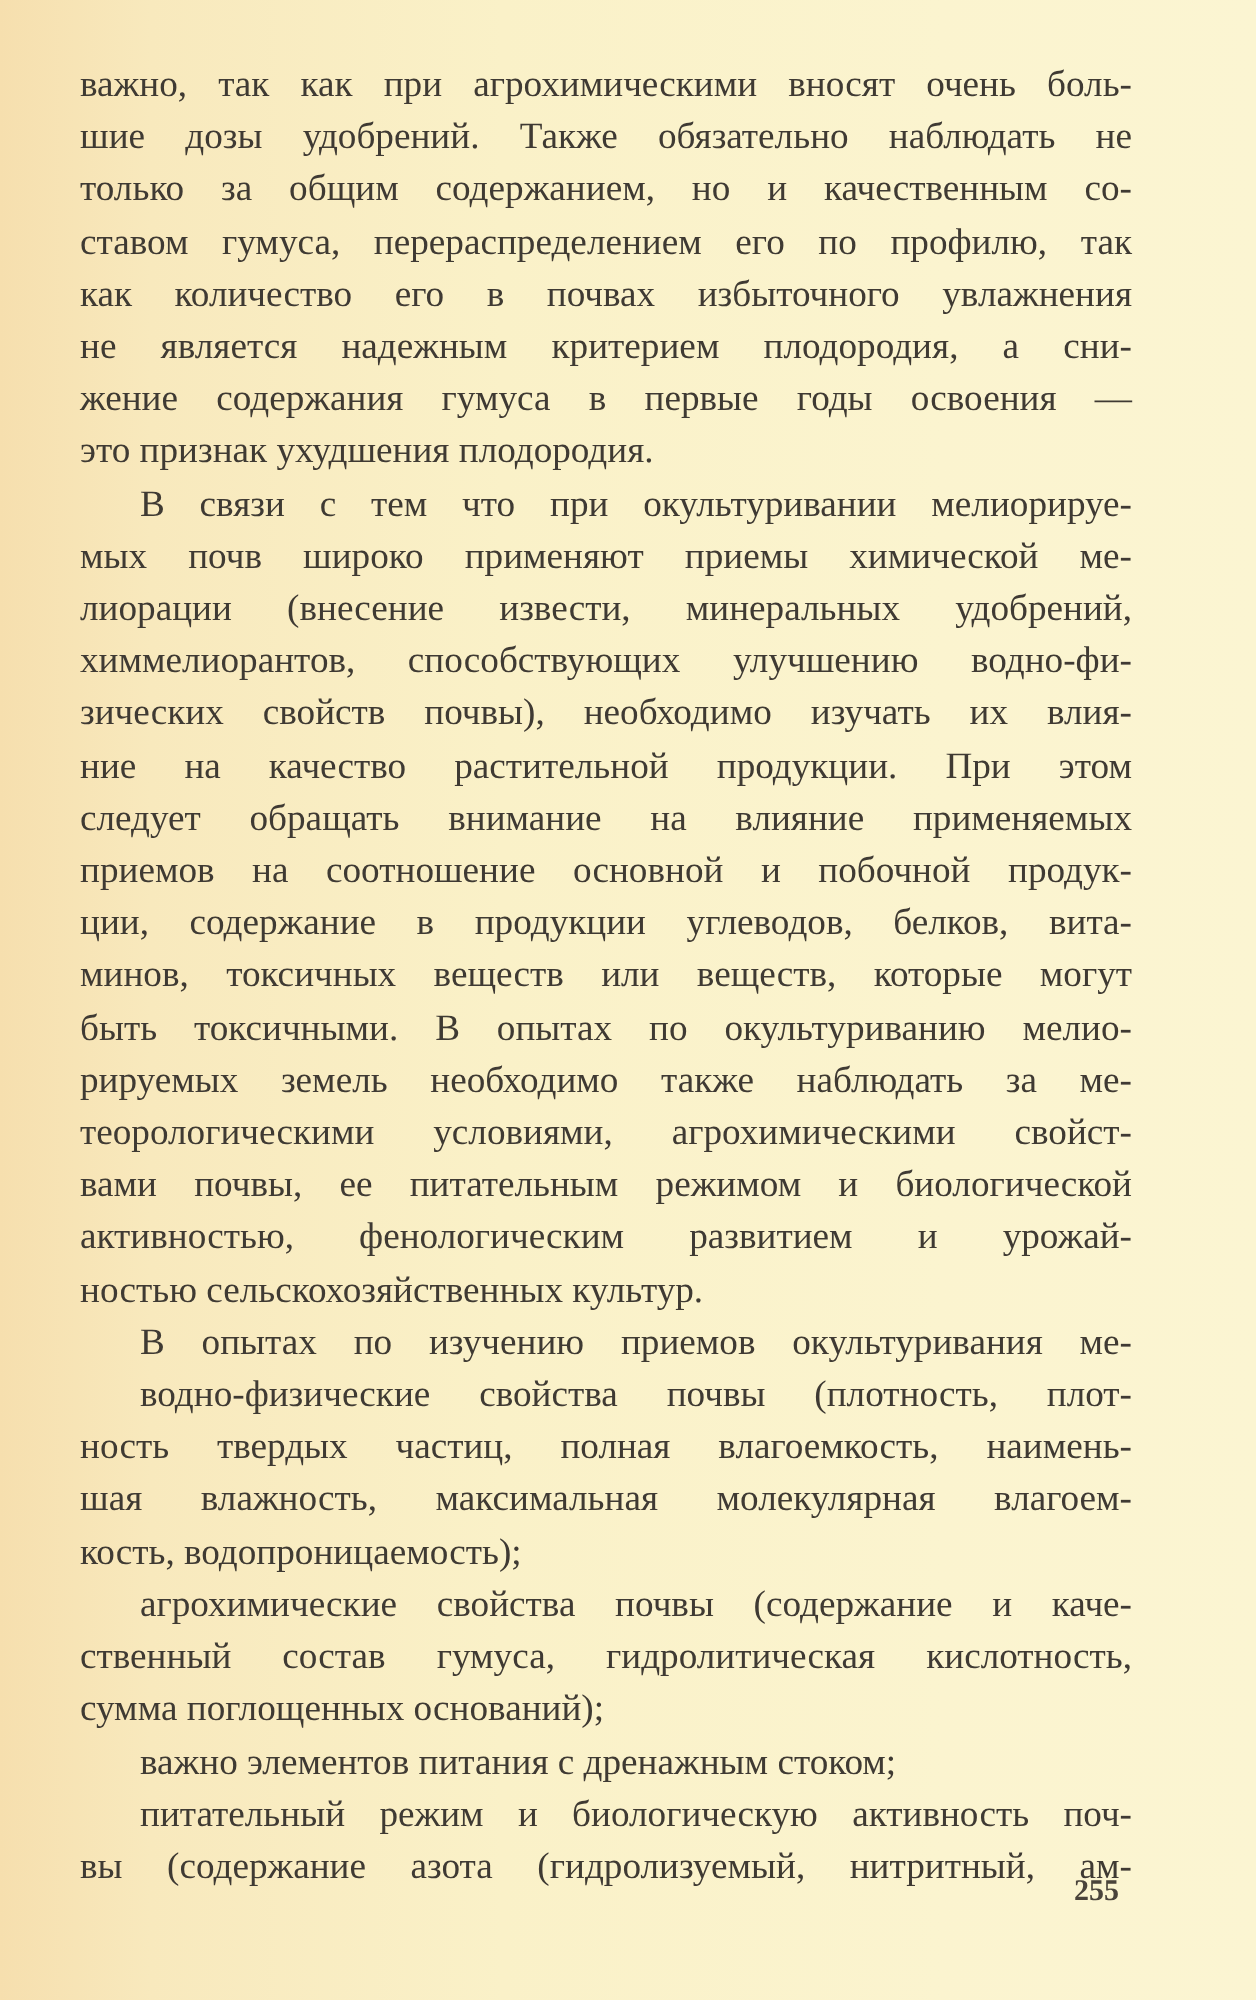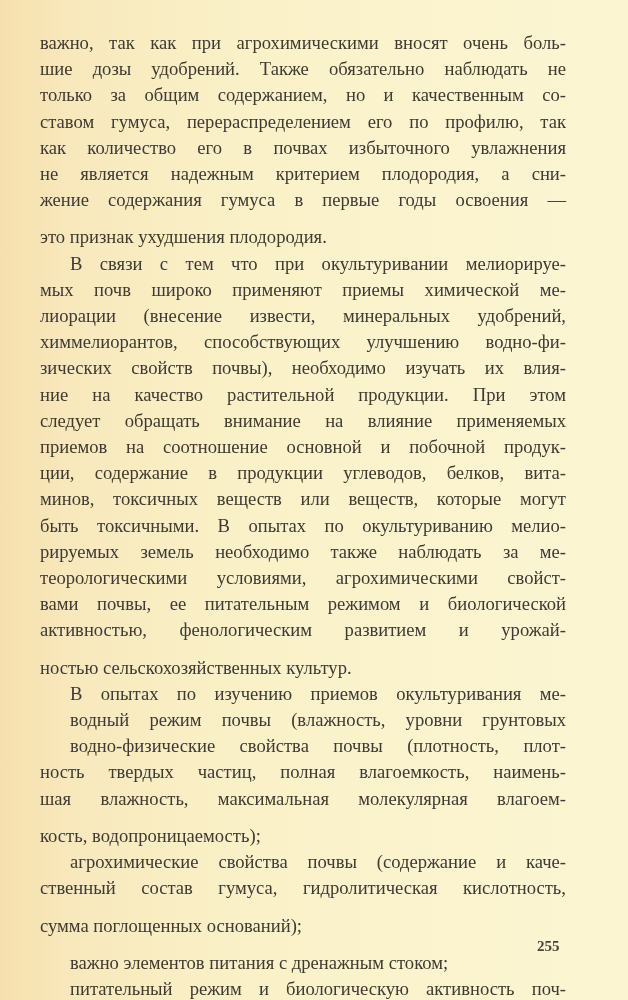--- a/index.html
+++ b/index.html
@@ -9,21 +9,21 @@
     position: relative;
   }
   .page {
     position: absolute; left: 40px; top: 30px; width: 526px;
     font-family: "Liberation Serif", "DejaVu Serif", serif;
     font-size: 18.6px; line-height: 26.2px;
     color: #3f3a33;
     text-align: justify;
   }
   .line { display: block; white-space: nowrap; text-align-last: justify; text-align: justify; }
-  .line.last { text-align-last: left; margin-top: 11px; }
+  .line.last { text-align-last: left; }
   .indent { padding-left: 30px; }
   .pagenum {
     position: absolute; left: 537px; top: 938px;
     font-family: "Liberation Serif", "DejaVu Serif", serif;
     font-size: 15px; font-weight: bold; color: #4a443b;
   }
 </style>
 </head>
 <body>
 
@@ -46,21 +46,20 @@
     <span class="line">приемов на соотношение основной и побочной продук-</span>
     <span class="line">ции, содержание в продукции углеводов, белков, вита-</span>
     <span class="line">минов, токсичных веществ или веществ, которые могут</span>
     <span class="line">быть токсичными. В опытах по окультуриванию мелио-</span>
     <span class="line">рируемых земель необходимо также наблюдать за ме-</span>
     <span class="line">теорологическими условиями, агрохимическими свойст-</span>
     <span class="line">вами почвы, ее питательным режимом и биологической</span>
     <span class="line">активностью, фенологическим развитием и урожай-</span>
     <span class="line last">ностью сельскохозяйственных культур.</span>
     <span class="line indent">В опытах по изучению приемов окультуривания ме-</span>
-    <span class="line indent">водный режим почвы (влажность, уровни грунтовых</span>
     <span class="line indent">водно-физические свойства почвы (плотность, плот-</span>
     <span class="line">ность твердых частиц, полная влагоемкость, наимень-</span>
     <span class="line">шая влажность, максимальная молекулярная влагоем-</span>
     <span class="line last">кость, водопроницаемость);</span>
     <span class="line indent">агрохимические свойства почвы (содержание и каче-</span>
     <span class="line">ственный состав гумуса, гидролитическая кислотность,</span>
     <span class="line last">сумма поглощенных оснований);</span>
     <span class="line indent last">важно элементов питания с дренажным стоком;</span>
     <span class="line indent">питательный режим и биологическую активность поч-</span>
     <span class="line">вы (содержание азота (гидролизуемый, нитритный, ам-</span>

